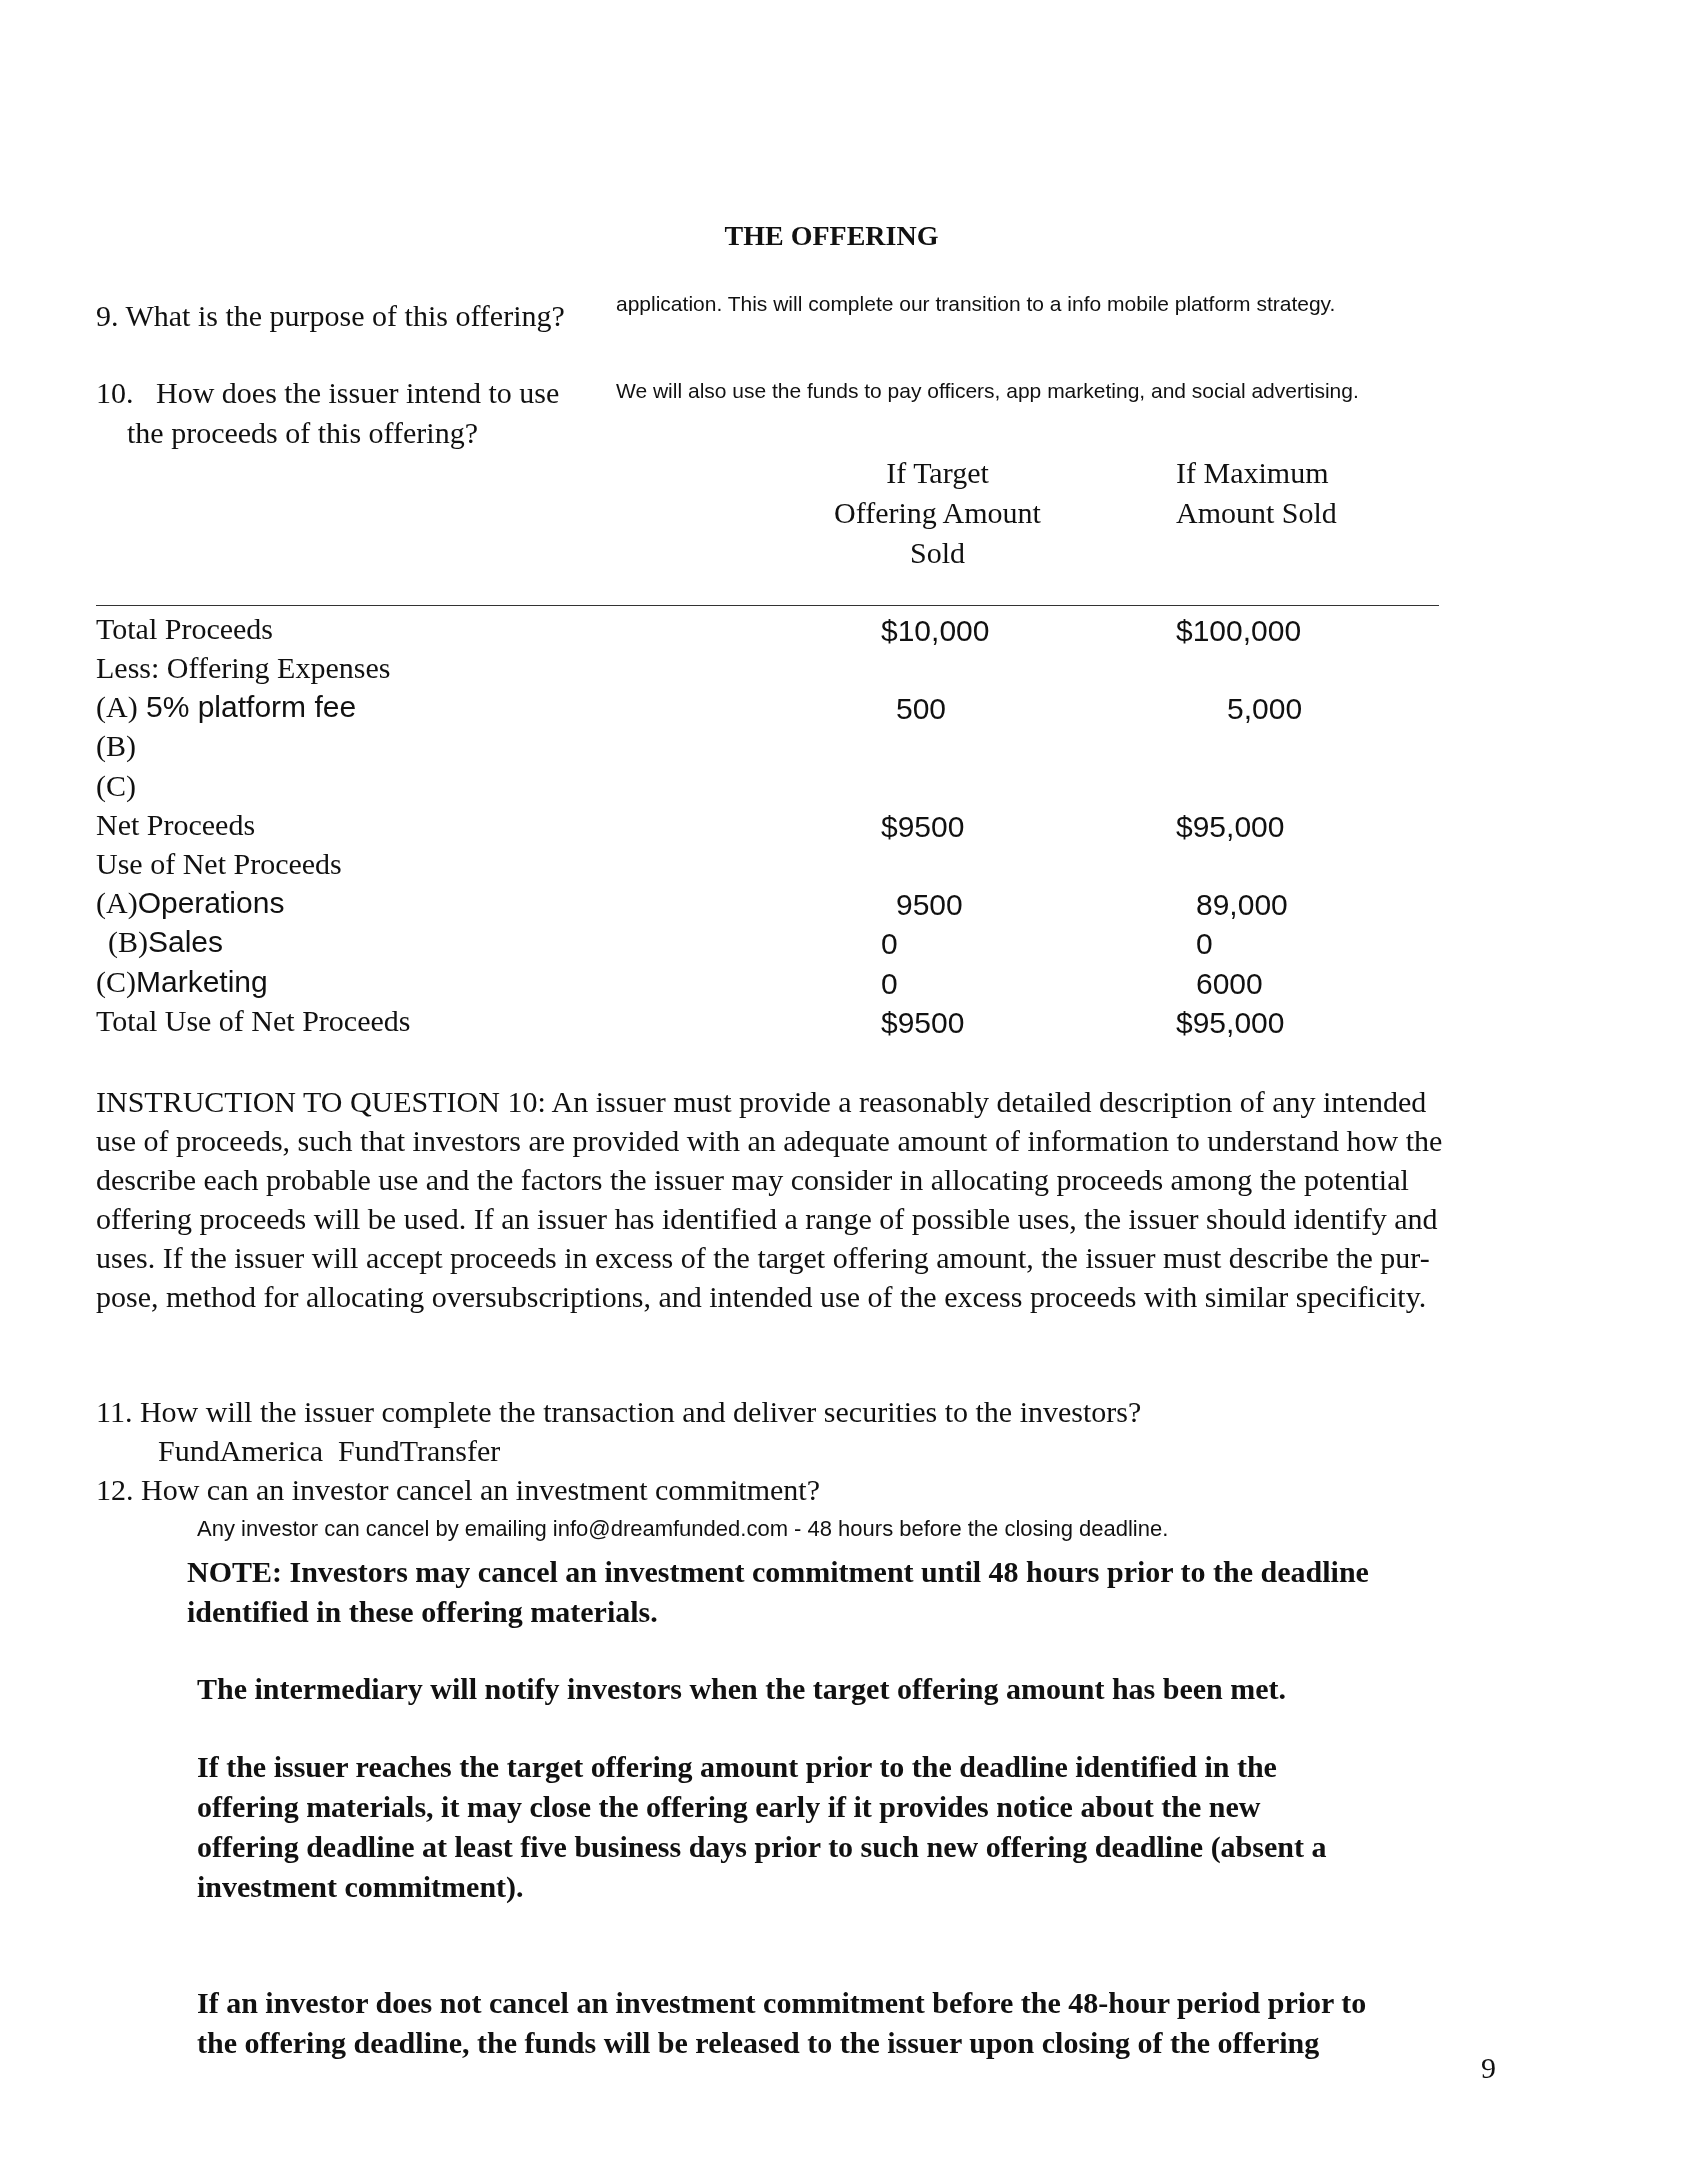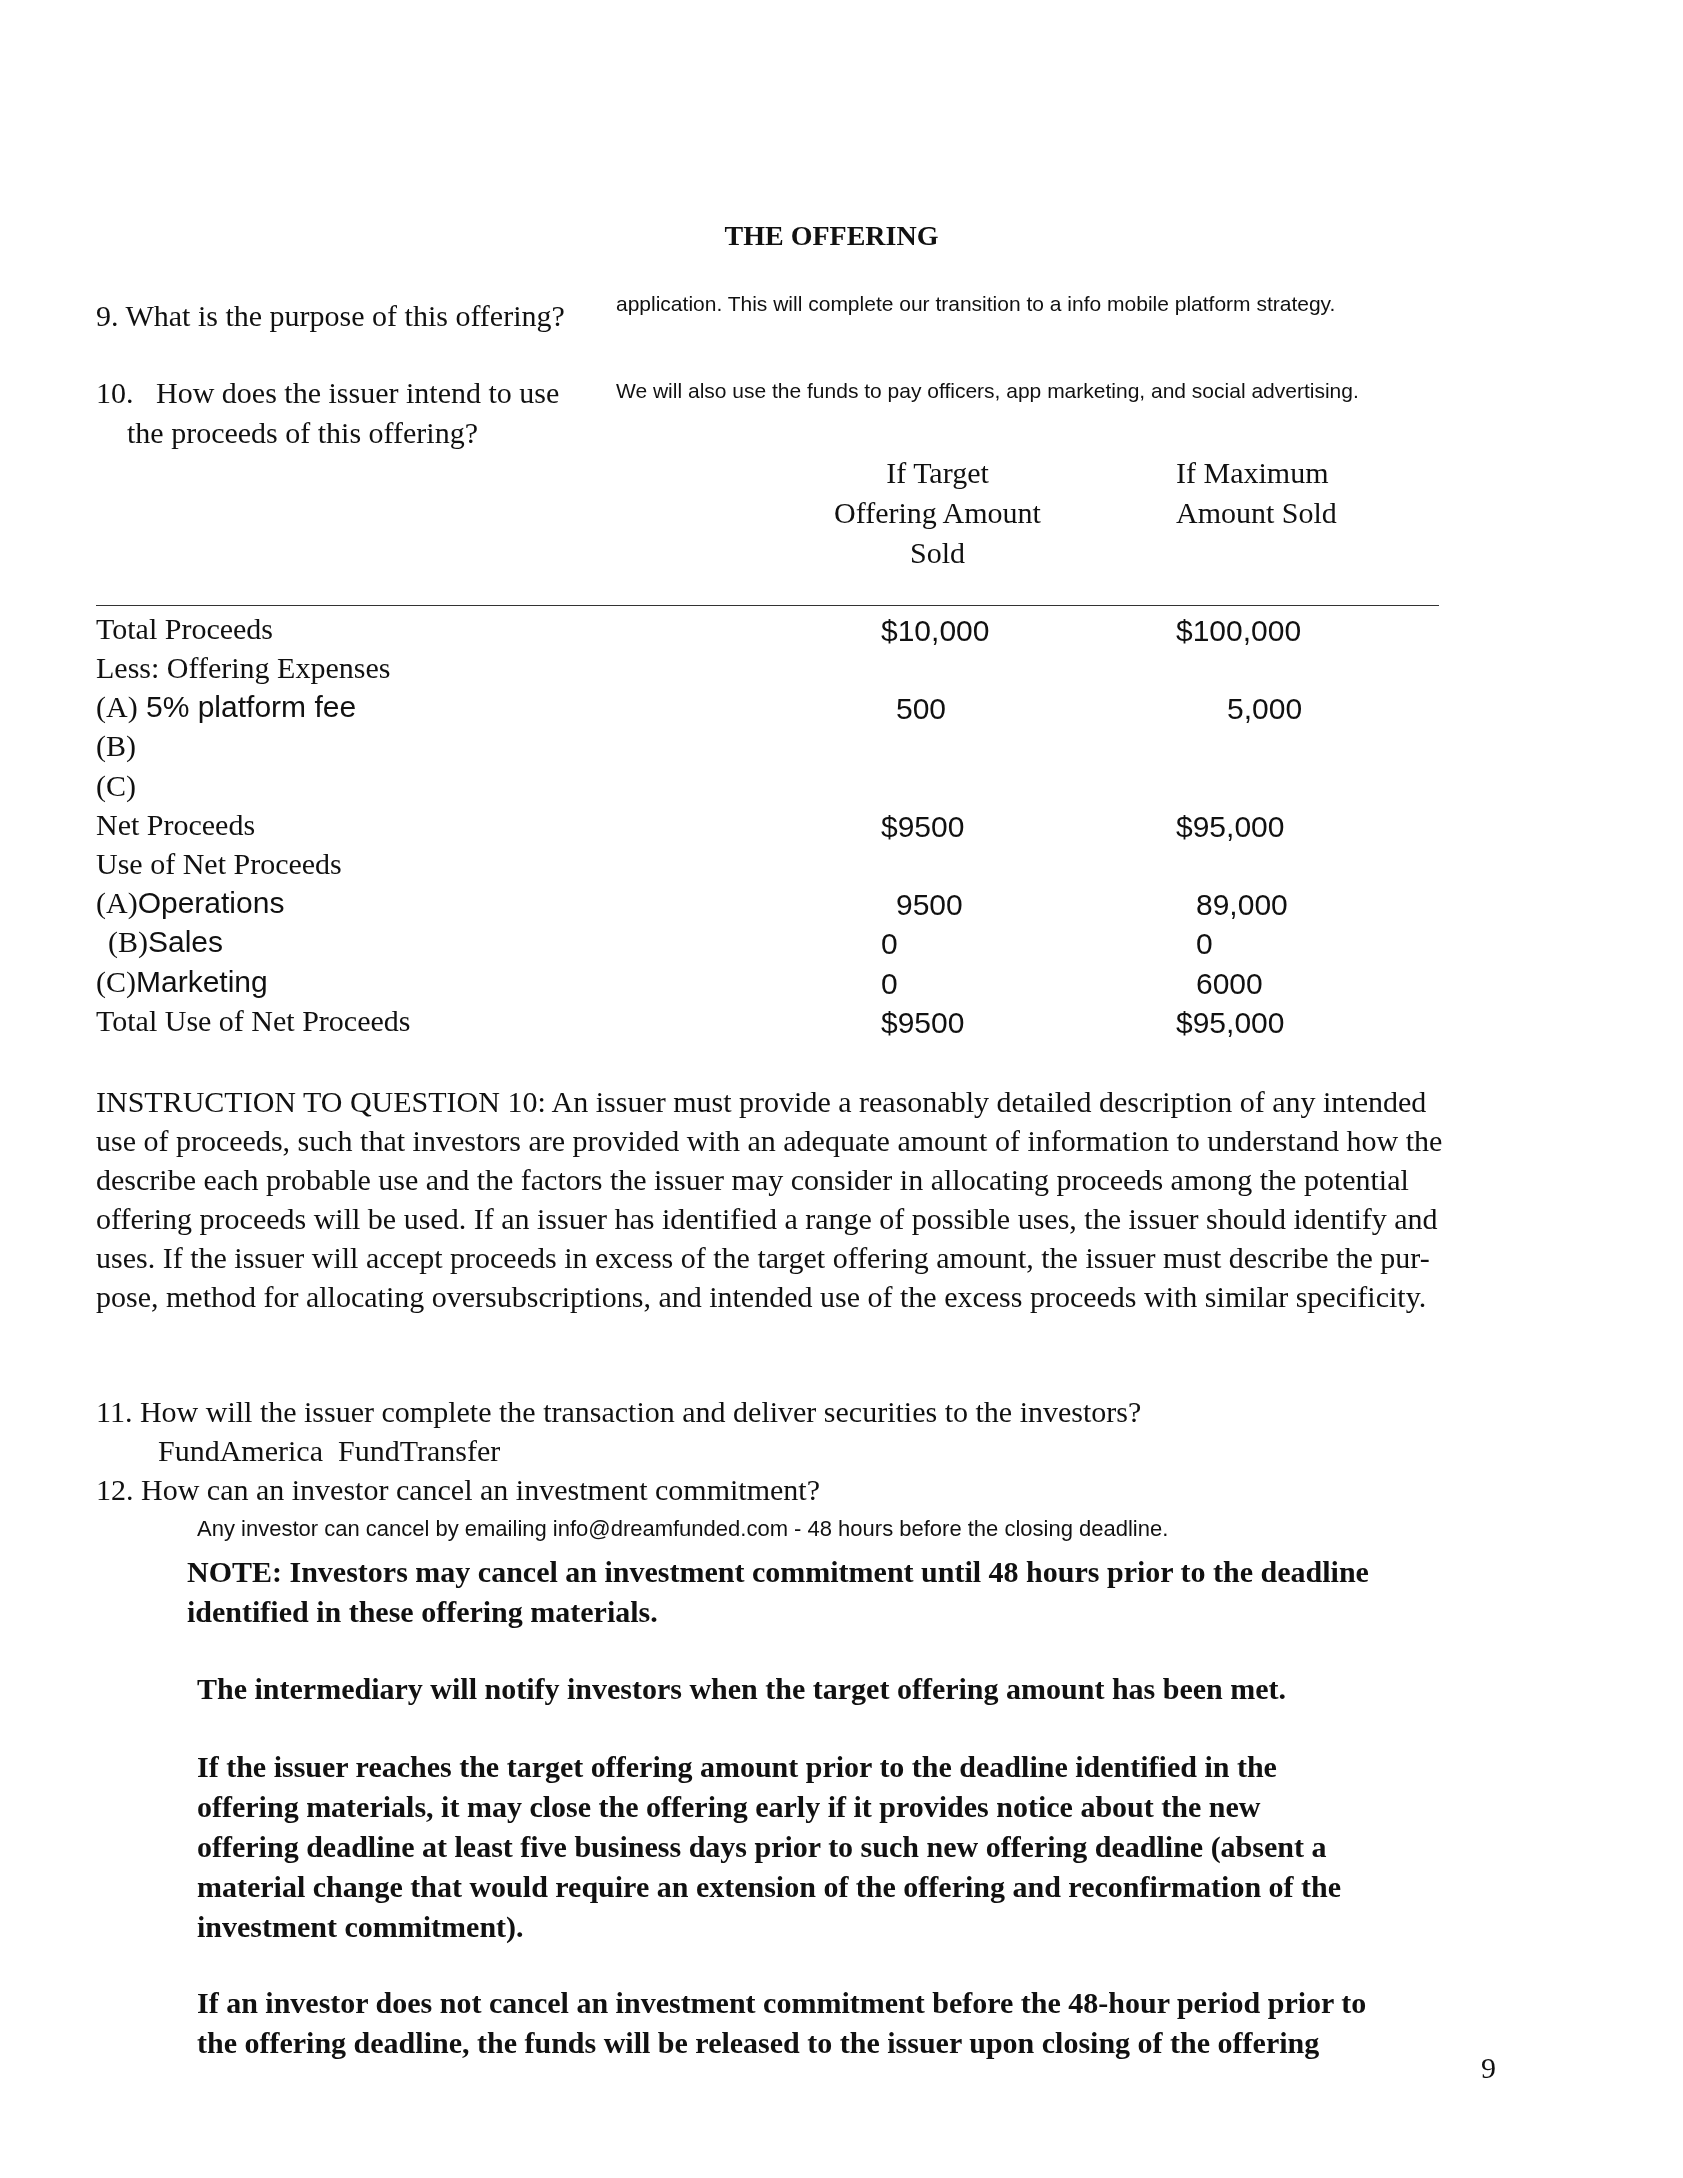--- a/index.html
+++ b/index.html
@@ -102,21 +102,20 @@
   <div>NOTE: Investors may cancel an investment commitment until 48 hours prior to the deadline</div>
   <div>identified in these offering materials.</div>
 </div>
 <div class="abs serif bold" style="left:197px; top:1669px;">
   <div>The intermediary will notify investors when the target offering amount has been met.</div>
 </div>
 <div class="abs serif bold" style="left:197px; top:1747px;">
   <div>If the issuer reaches the target offering amount prior to the deadline identified in the</div>
   <div>offering materials, it may close the offering early if it provides notice about the new</div>
   <div>offering deadline at least five business days prior to such new offering deadline (absent a</div>
-  <div>material change that would require an extension of the offering and reconfirmation of the</div>
   <div>investment commitment).</div>
 </div>
 <div class="abs serif bold" style="left:197px; top:1983px;">
   <div>If an investor does not cancel an investment commitment before the 48-hour period prior to</div>
   <div>the offering deadline, the funds will be released to the issuer upon closing of the offering</div>
 </div>
 
 <div class="abs serif pageno" style="left:1481px; top:2051px;">9</div>
 
 

